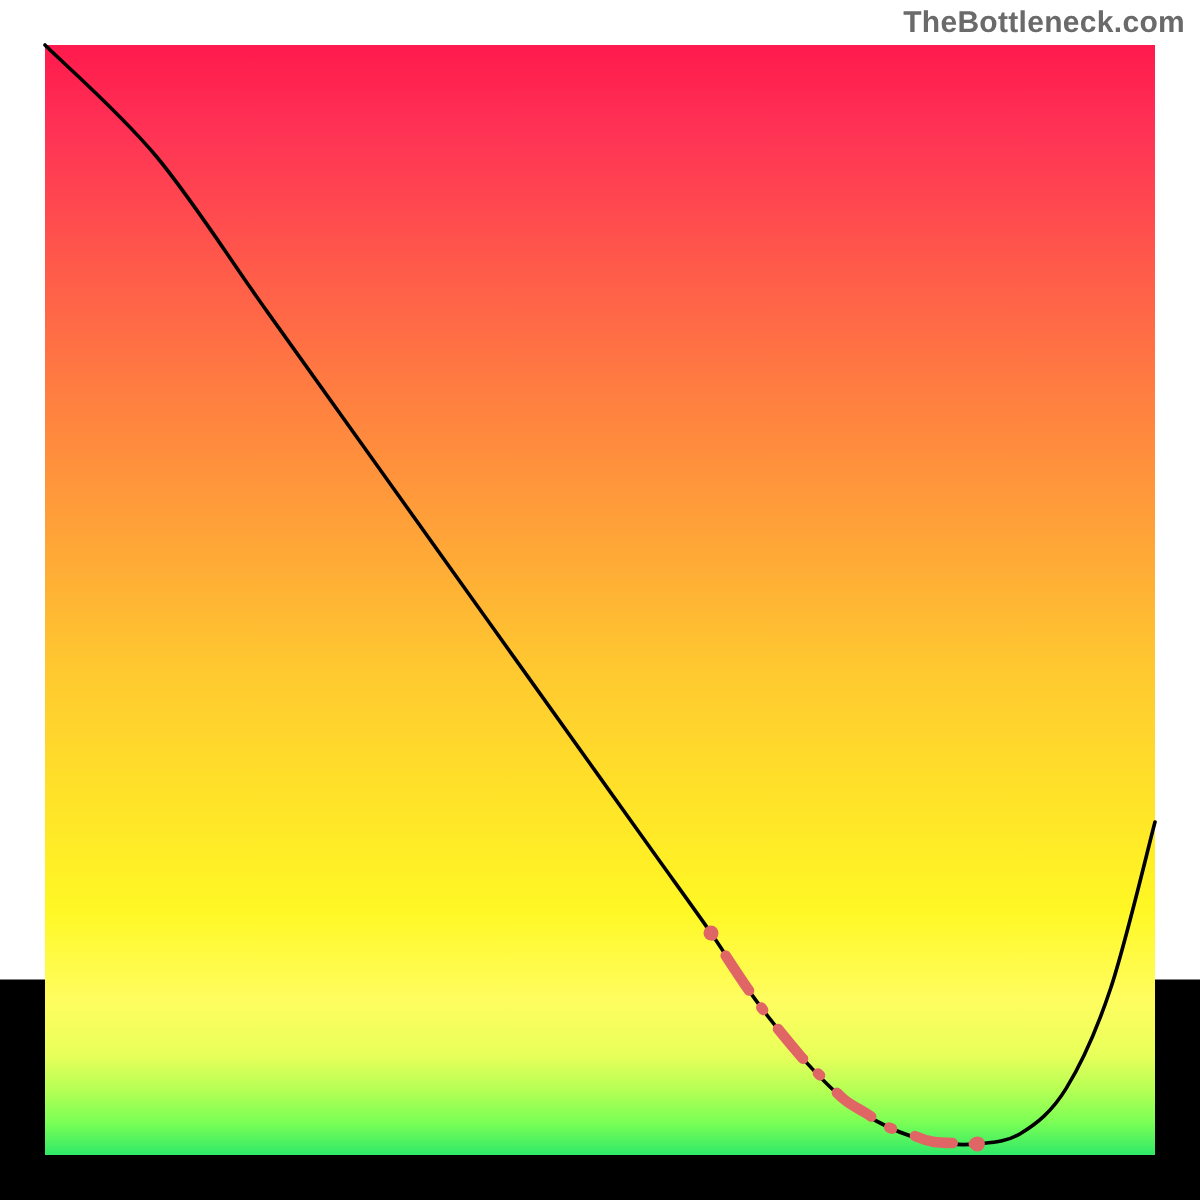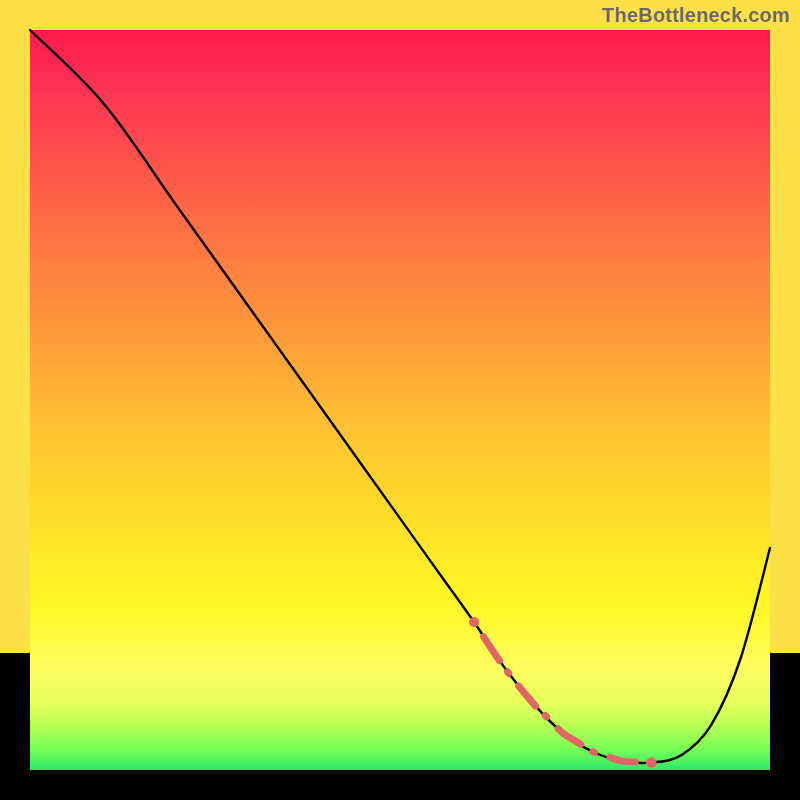--- a/index.html
+++ b/index.html
@@ -1,21 +1,21 @@
 <!DOCTYPE html>
 <html><head>
 <meta charset="utf-8">
 <style>
   * { margin: 0; padding: 0; box-sizing: border-box; }
   html, body { width: 800px; height: 800px; overflow: hidden; background: #000; }
   .stage {
     position: relative;
     width: 800px;
     height: 653px;
-    background: #fde047;
+    background: #ffffff;
   }
   .plot {
     position: absolute;
     left: 30px;
     top: 30px;
     width: 740px;
     height: 740px;
     background: linear-gradient(to bottom,
       #ff1a4d 0%,
       #ff3355 8%,

